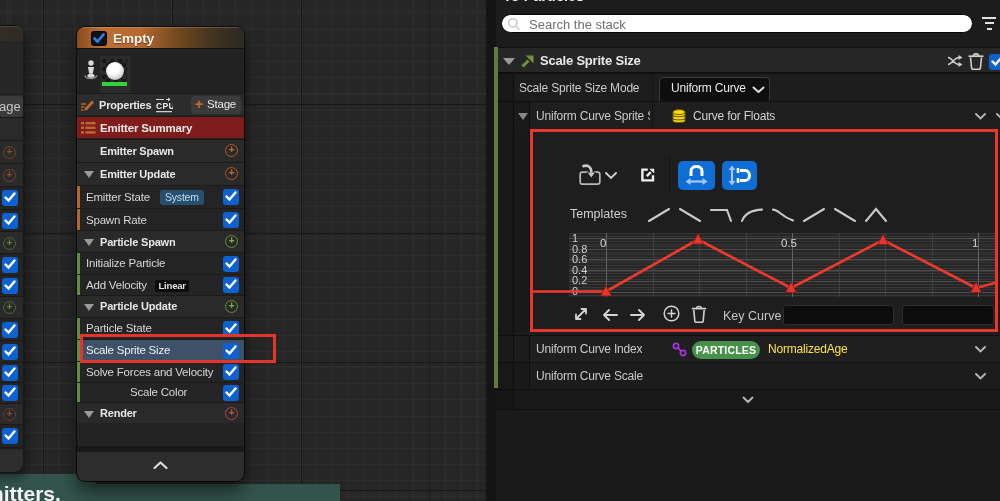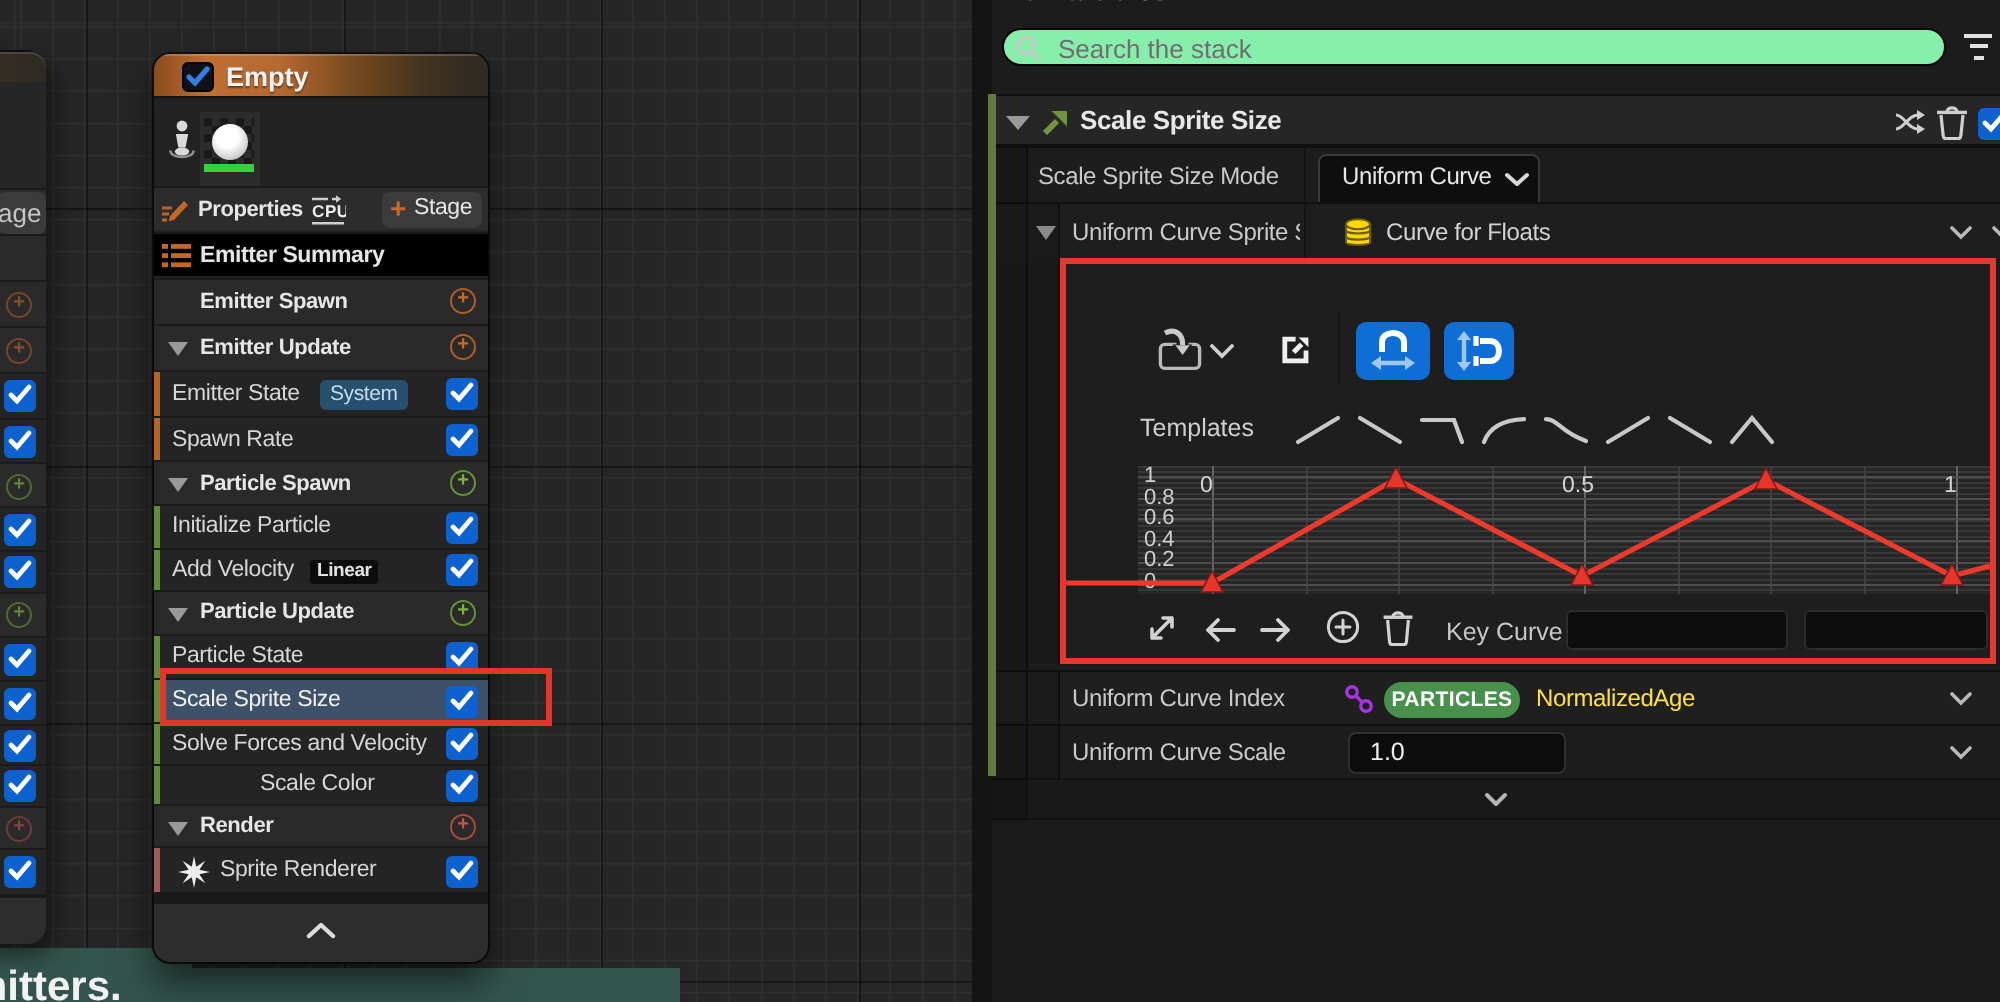--- a/index.html
+++ b/index.html
@@ -188,21 +188,21 @@
             <text x="1" y="11.6" fill="#efefef" font-size="8.5" font-weight="bold" font-family="Liberation Sans" letter-spacing="0.3">CPU</text>
             <path d="M1 14.6 L17 14.6" stroke="#cfcfcf" stroke-width="1.2"></path>
           </svg>
         </div>
         <div class="abs" style="left:114px;top:2px;width:50px;height:18px;background:#3b3b3b;border-radius:4px;">
           <span style="position:absolute;left:4px;top:0px;color:#cf6a26;font-weight:bold;font-size:14px;">+</span>
           <span style="position:absolute;left:16px;top:2px;color:#e8e8e8;font-size:11.5px;">Stage</span>
         </div>
       </div>
 
-      <div class="nrow" style="top:89px;height:22px;background:#000000;">
+      <div class="nrow" style="top:89px;height:22px;background:#7f1d1d;">
         <svg class="abs" style="left:4px;top:5px;" width="15" height="12" viewBox="0 0 15 12">
           <g fill="#c1692c">
               <rect x="0" y="0" width="3" height="2.4"></rect>
               <rect x="4.5" y="0" width="10" height="2.4"></rect>
           <rect x="0" y="4.6" width="3" height="2.4"></rect>
               <rect x="4.5" y="4.6" width="10" height="2.4"></rect>
           <rect x="0" y="9.2" width="3" height="2.4"></rect>
               <rect x="4.5" y="9.2" width="10" height="2.4"></rect>
             </g>
         </svg>
@@ -313,48 +313,36 @@
             </svg>
           </div>
       </div>
 
       <div class="nrow" style="top:375px;height:21px;background:#2a2a2a;">
         <div class="tri" style="left:7px;top:8px;"></div>
         <div class="rowlab bold" style="left:23px;">Render</div>
         <div class="plus" style="left:148px;top:4px;border:1.5px solid #a84a41;color:#c3564a;">+</div>
       </div>
 
-      <div class="nrow" style="top:396px;height:23px;background:#242424;">
-        <div class="accent" style="top:0;height:23px;background:#a05a5a;"></div>
-        <svg class="abs" style="left:12px;top:4px;" width="16" height="16" viewBox="0 0 16 16">
-          <path d="M8.00,0.00 L9.11,5.32 L13.66,2.34 L10.68,6.89 L16.00,8.00 L10.68,9.11 L13.66,13.66 L9.11,10.68 L8.00,16.00 L6.89,10.68 L2.34,13.66 L5.32,9.11 L0.00,8.00 L5.32,6.89 L2.34,2.34 L6.89,5.32 Z" fill="#ededed"></path>
-        </svg>
-        <div class="rowlab" style="left:33px;">Sprite Renderer</div>
-        <div class="cb" style="left:145.5px;top:3.5px;">
-            <svg width="14" height="13" viewBox="0 0 14 13">
-              <path d="M2.5 6.5 L5.5 9.5 L11.5 2.5" stroke="#fff" stroke-width="2.4" fill="none" stroke-linecap="round"></path>
-            </svg>
-          </div>
-      </div>
 
       <div class="abs" style="left:0;top:419px;width:167px;height:6px;background:#191919;"></div>
       <div class="abs" style="left:0;top:425px;width:167px;height:29px;background:#2d2d2d;border-radius:0 0 8px 8px;">
         <svg class="abs" style="left:76px;top:9px;" width="15" height="9" viewBox="0 0 15 9">
             <path d="M1.5 7 L7.5 1.5 L13.5 7" stroke="#dcdcdc" stroke-width="2.2" fill="none" stroke-linecap="round" stroke-linejoin="round"></path>
           </svg>
       </div>
     </div>
     <div id="redbox1" class="abs" style="left:80px;top:334px;width:196px;height:29px;border:3px solid #e4352b;"></div>
   </div>
   <div class="abs" style="left:486px;top:0;width:10px;height:501px;background:#141414;"></div>
   <div class="abs" style="left:494px;top:47px;width:3.5px;height:341px;background:#617a44;z-index:5;"></div>
   <div id="panel">
     <div class="abs" style="left:7px;top:-12px;font-size:14.5px;font-weight:bold;color:#ececec;">To Particles</div>
 
-    <div class="abs" style="left:5px;top:13.5px;width:472px;height:19.5px;background:#86efac;border:1px solid #060606;border-radius:10px;">
+    <div class="abs" style="left:5px;top:13.5px;width:472px;height:19.5px;background:#ffffff;border:1px solid #060606;border-radius:10px;">
       <svg class="abs" style="left:5px;top:2.2px;" width="14" height="14" viewBox="0 0 14 14">
         <circle cx="5.8" cy="5.8" r="4.1" stroke="#c9c9c9" stroke-width="1.5" fill="none"></circle>
         <path d="M8.9 8.9 L12.2 12.2" stroke="#c9c9c9" stroke-width="1.5" stroke-linecap="round"></path>
       </svg>
       <div class="abs" style="left:27px;top:2px;font-size:13px;color:#6f6f6f;">Search the stack</div>
     </div>
 
     <div class="abs" style="left:486px;top:17px;width:14px;height:2.2px;background:#e2e2e2;"></div>
     <div class="abs" style="left:488.5px;top:22.3px;width:9px;height:2.2px;background:#e2e2e2;"></div>
     <div class="abs" style="left:491px;top:27.6px;width:4.5px;height:2.2px;background:#e2e2e2;"></div>
@@ -422,23 +410,20 @@
         <path d="M5.8 5.8 L9.2 9.2" stroke="#a833e0" stroke-width="1.7"></path>
       </svg>
       <div class="abs" style="left:196px;top:4.5px;width:68px;height:18px;background:#48914c;border-radius:9px;text-align:center;color:#fff;font-weight:bold;font-size:10.5px;line-height:18px;letter-spacing:0.2px;">PARTICLES</div>
       <div class="plab" style="left:272px;color:#fde047;">NormalizedAge</div>
       <svg class="chev" style="left:479px;top:10px;" viewBox="0 0 11 7">
           <path d="M1 1 L5.5 5.5 L10 1" stroke="#b9b9b9" stroke-width="1.8" fill="none" stroke-linecap="round"></path>
         </svg>
     </div>
     <div class="prow" style="top:362px;height:27px;background:#1c1c1c;">
       <div class="plab" style="left:40px;">Uniform Curve Scale</div>
-      <div class="abs" style="left:178px;top:3px;width:109px;height:21px;background:#0c0c0c;border:1px solid #303030;border-radius:4px;">
-        <div class="abs" style="left:10px;top:2px;font-size:12.5px;color:#efefef;">1.0</div>
-      </div>
       <svg class="chev" style="left:479px;top:10px;" viewBox="0 0 11 7">
           <path d="M1 1 L5.5 5.5 L10 1" stroke="#b9b9b9" stroke-width="1.8" fill="none" stroke-linecap="round"></path>
         </svg>
     </div>
     <div class="prow" style="top:389px;height:20px;background:#191919;">
       <svg class="abs" style="left:246px;top:6px;" width="12" height="8" viewBox="0 0 12 8">
           <path d="M1.5 1.5 L6 6 L10.5 1.5" stroke="#b5b5b5" stroke-width="2" fill="none" stroke-linecap="round" stroke-linejoin="round"></path>
         </svg>
     </div>
     <div class="prow" style="top:409px;height:92px;background:#1a1a1a;"></div>

